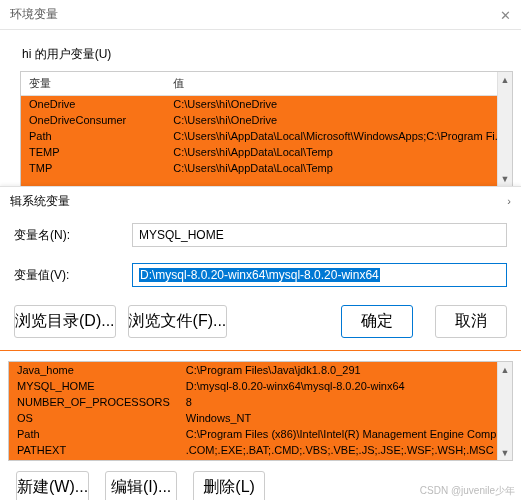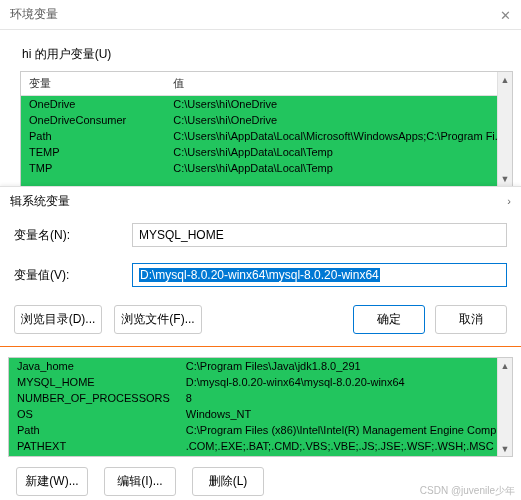--- a/index.html
+++ b/index.html
@@ -32,21 +32,21 @@
     }
     .env-dialog {
       padding: 10px 8px 8px 20px;
     }
     .section-label { font-size: 12px; margin: 6px 0 8px 2px; }
     .table-box {
       border: 1px solid #ccc;
       height: 116px;
       overflow: hidden;
       position: relative;
-      background: #22c55e;
+      background: #f97316;
     }
     .table-box.sys { height: 100px; }
     .tbl { width: 100%; border-collapse: collapse; font-size: 11px; }
     .tbl th {
       text-align: left;
       padding: 4px 8px;
       font-weight: normal;
       border-bottom: 1px solid #ddd;
       background: #fff;
       color: #333;
@@ -59,21 +59,21 @@
     .btn-row {
       display: flex;
       justify-content: flex-start;
       gap: 16px;
       padding: 10px 8px 4px 8px;
     }
     .btn {
       border: 1px solid #ccc;
       background: #fff;
       padding: 5px 0;
-      font-size: 12px;
+      font-size: 16px;
       min-width: 72px;
       text-align: center;
       border-radius: 3px;
       font-family: inherit;
     }
     .edit-overlay {
       position: absolute;
       left: 0;
       top: 186px;
       right: 0;
@@ -111,21 +111,21 @@
       color: #fff;
       padding: 0 1px;
       display: inline-block;
     }
     .browse-row {
       display: flex;
       padding: 10px 14px 12px 14px;
       gap: 12px;
     }
     .browse-row .left { display: flex; gap: 12px; }
-    .browse-row .right { margin-left: auto; display: flex; gap: 10px; }
+    .browse-row .right { margin-left: auto; display: flex; gap: 22px; }
     .btn.wide { min-width: 88px; }
     .btn.accent { border-color: #0078d4; }
     .lower {
       padding: 10px 8px 8px 8px;
       border-top: 1px solid #f97316;
     }
     .footer-row {
       display: flex;
       justify-content: flex-end;
       gap: 10px;

